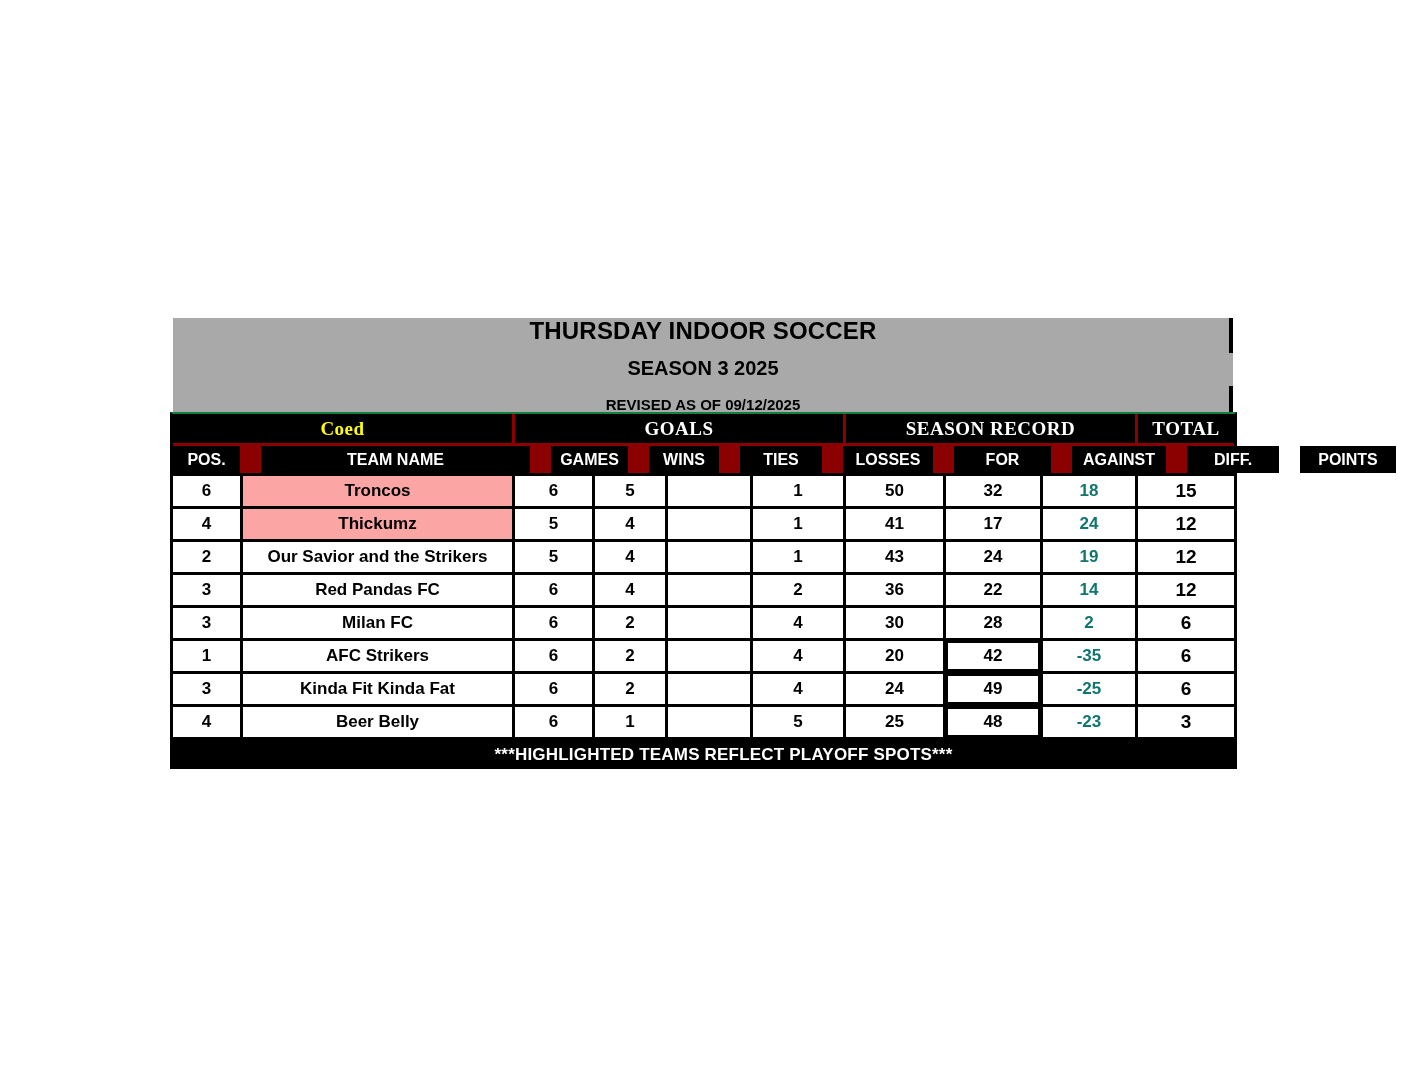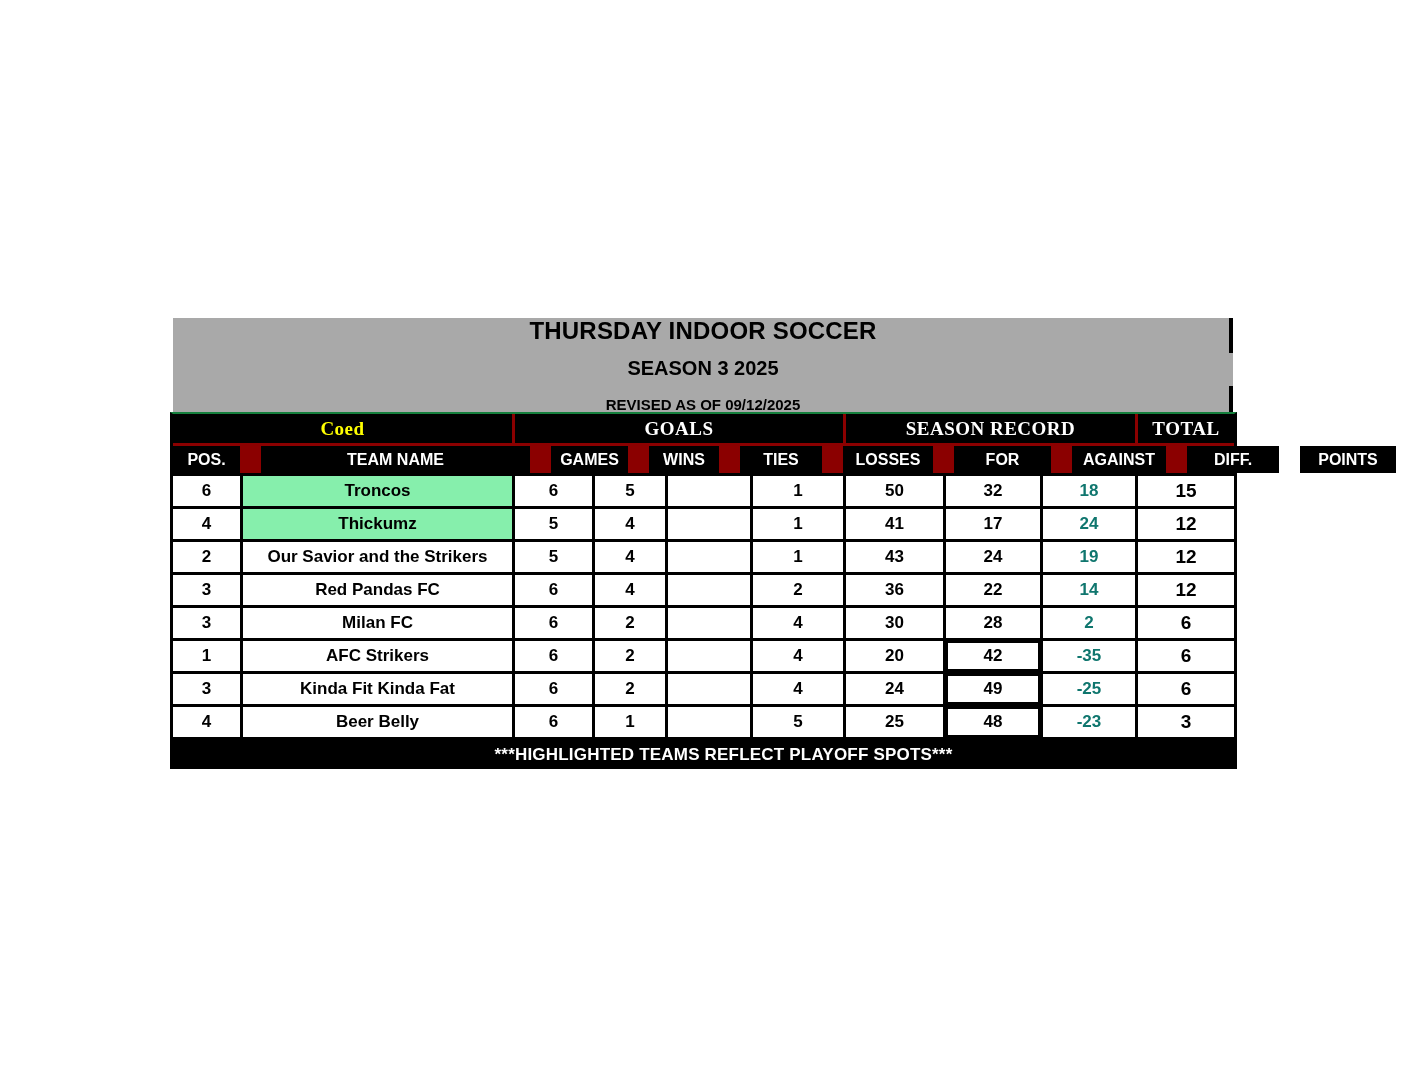--- a/index.html
+++ b/index.html
@@ -51,21 +51,21 @@
   .data-grid {
     width: 1067px; display: grid;
     grid-template-columns: 67px 269px 77px 70px 82px 90px 97px 94px 92px 96px;
     grid-auto-rows: 30px; gap: 3px;
     background: #000; border: 3px solid #000;
   }
   .cell {
     background: #fff; color: #000; font-weight: 700; font-size: 17px;
     display: flex; align-items: center; justify-content: center;
   }
-  .cell.hl    { background: #86efac; }
+  .cell.hl    { background: #fca5a5; }
   .cell.diff  { color: #0f766e; }
   .cell.pts   { font-size: 19px; }
   .cell.thick { box-shadow: inset 0 0 0 2px #000; }
 
   
   .footer-band {
     width: 1067px; height: 29px; background: #000; color: #fff;
     font-weight: 700; font-size: 17px;
     display: flex; align-items: center; justify-content: center; letter-spacing: 0.2px; padding-left: 40px;
   }

